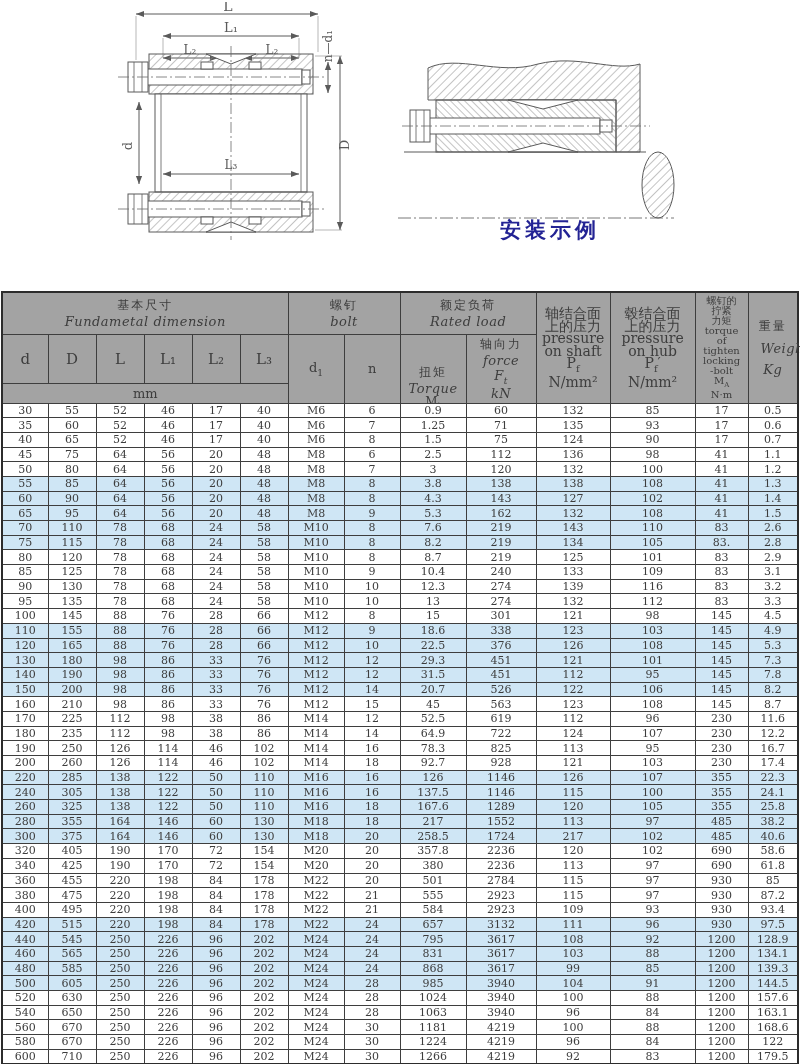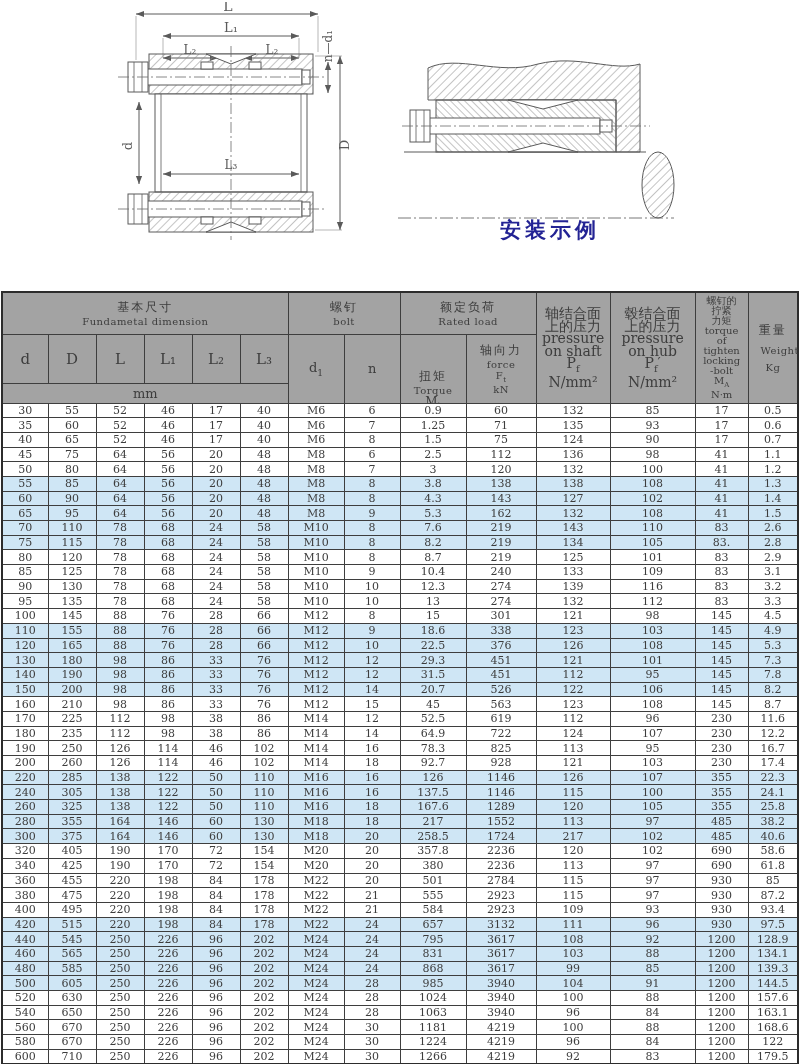--- a/index.html
+++ b/index.html
@@ -9,21 +9,21 @@
   svg text{font-family:"DejaVu Serif","Liberation Serif",serif;fill:#5a5a5a;}
   .caption{position:absolute;left:455px;top:216px;width:190px;text-align:center;
            font-size:21px;font-weight:bold;color:#232394;letter-spacing:4px;}
   
   table.spec{position:absolute;left:1px;top:291px;width:797px;border-collapse:collapse;
              table-layout:fixed;border:2px solid #2c2c2c;}
   table.spec th, table.spec td{border:1px solid #3e3e3e;padding:0;text-align:center;
              font-weight:normal;color:#3d3d3d;}
   thead th{background:#a3a3a3;}
   .th-zh{font-size:12px;letter-spacing:2px;}
-  .th-en{font-size:10px;letter-spacing:0.5px;}
+  .th-en{font-size:13px;letter-spacing:0.5px;font-style:italic;}
   .dim-th{font-size:15px;height:48px;}
   .r1{height:42px;}
   .r3{height:20px;font-size:13px;}
   .vcell{font-size:14px;line-height:12.5px;}
   .tight{font-size:10px;line-height:10px;}
   .vbottom{vertical-align:bottom;}
   .clipM{height:7px;overflow:hidden;font-size:12px;line-height:13px;}
   sub{font-size:70%;}
   tbody td{font-size:11px;height:13.7px;border-top:none;border-bottom:none;}
   tbody tr.group-start td{border-top:1px solid #3e3e3e;}

